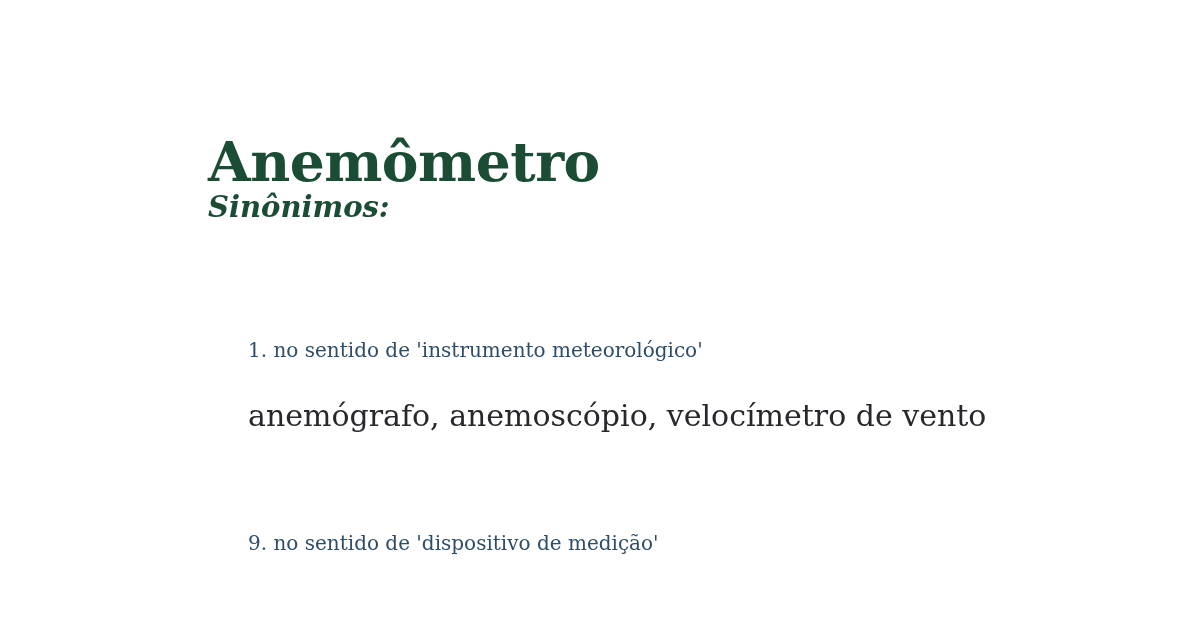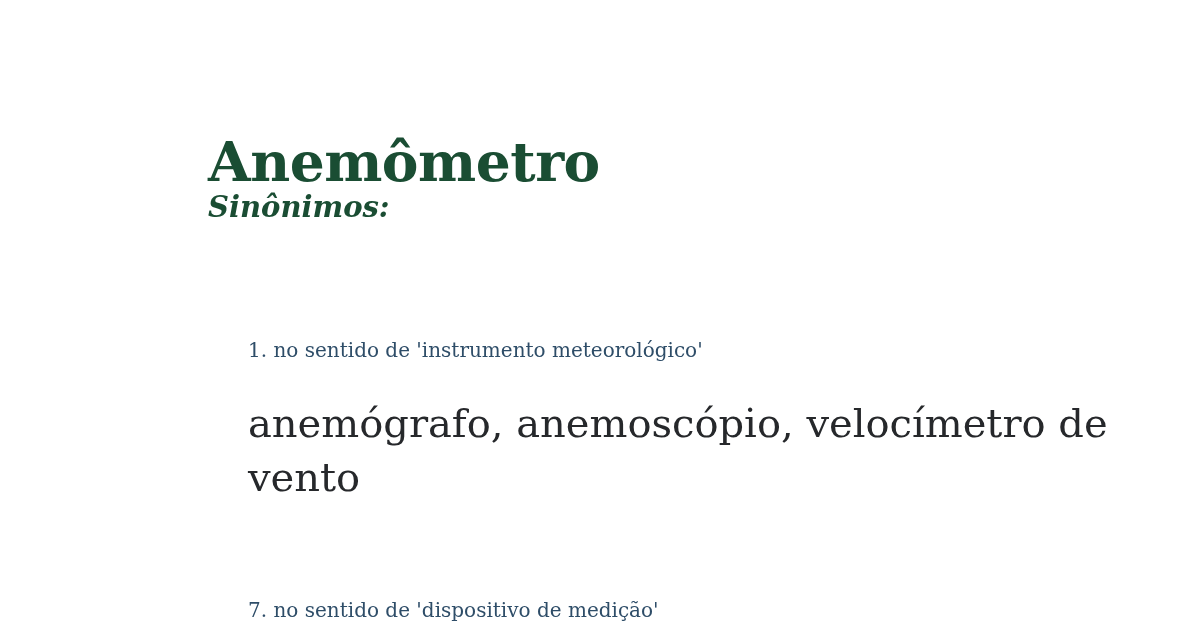--- a/index.html
+++ b/index.html
@@ -50,21 +50,21 @@
 
     .sense { margin-bottom: 29px; }
 
     .sense-label {
       font-size: 20px;
       line-height: 1.35;
       color: var(--sense-label-blue, #2e4d68);
     }
 
     .sense-synonyms {
-      font-size: 40px;
+      font-size: 30px;
       line-height: 1.35;
       color: var(--body-text, #26282b);
     }
 
     .footer {
       position: absolute;
       left: 140px;
       top: 533px;
       font-size: 25px;
       line-height: 1.2;
@@ -82,19 +82,19 @@
   <div class="subtitle">Sinônimos:</div>
 
   <div class="senses">
 
     <div class="sense">
       <div class="sense-label">1. no sentido de 'instrumento meteorológico'</div>
       <div class="sense-synonyms">anemógrafo, anemoscópio, velocímetro de vento</div>
     </div>
 
     <div class="sense">
-      <div class="sense-label">7. no sentido de 'dispositivo de medição'</div>
+      <div class="sense-label">9. no sentido de 'dispositivo de medição'</div>
     </div>
 
   </div>
 
 
 </div>
 
 </body></html>

